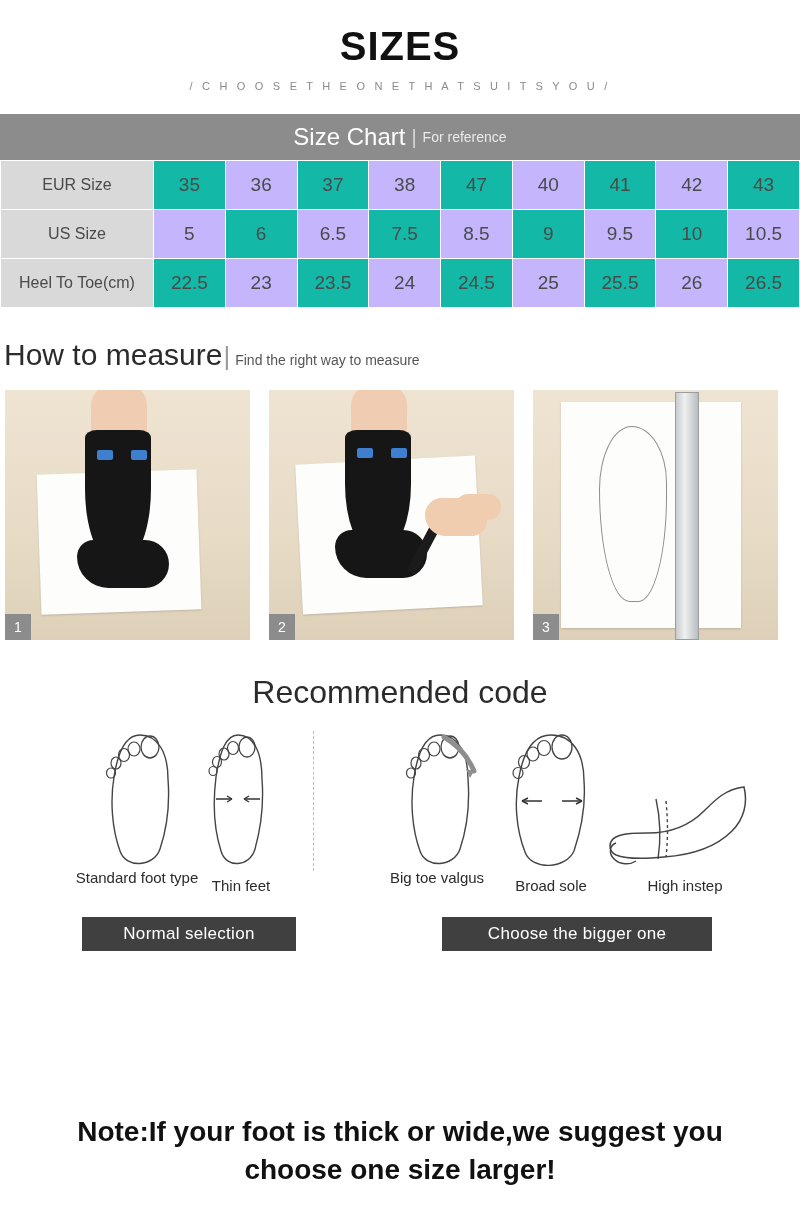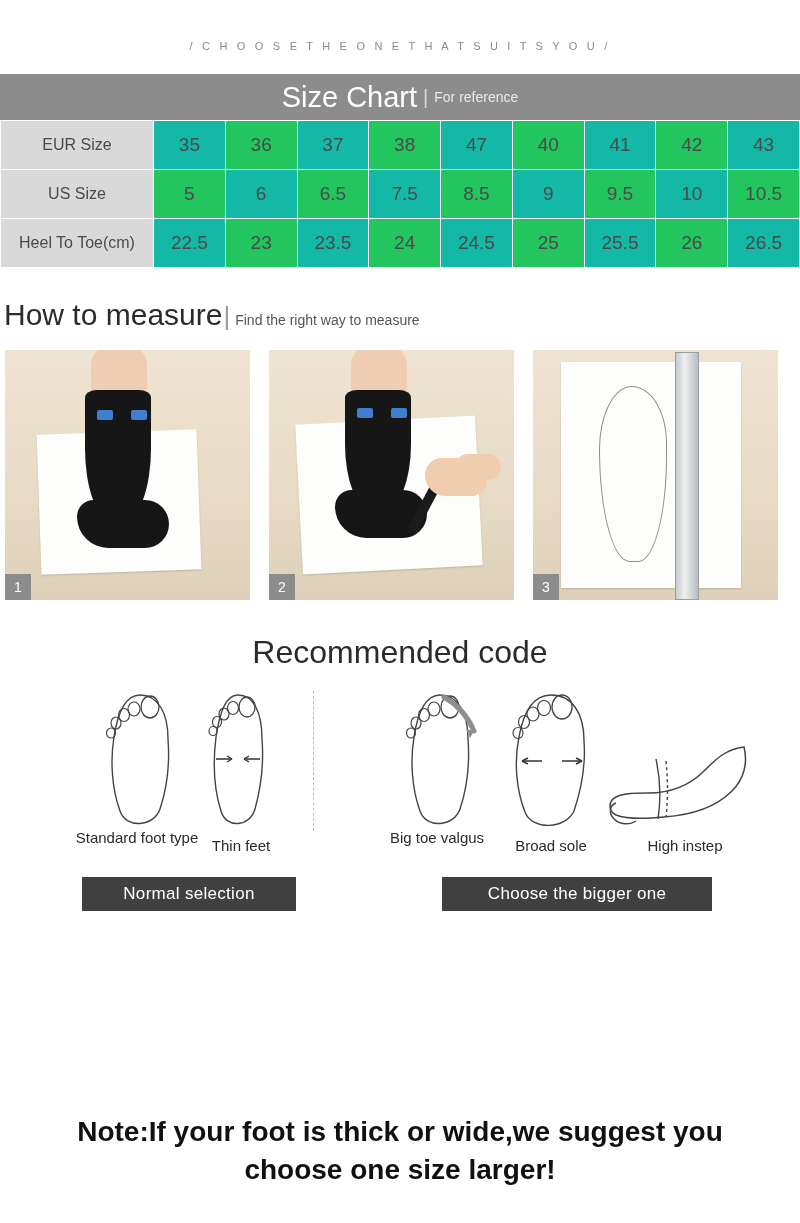--- a/index.html
+++ b/index.html
@@ -54,40 +54,40 @@
   }
   .chart-head {
     background: #8c8c8c;
     color: #ffffff;
     height: 46px;
     display: flex;
     align-items: center;
     justify-content: center;
   }
   .chart-head .main {
-    font-size: 29px;
+    font-size: 24px;
     color: #ffffff;
   }
   .chart-head .divider {
     margin: 0 6px;
     color: #d8d8d8;
     font-size: 20px;
   }
   .chart-head .sub {
     font-size: 14px;
     color: #eaeaea;
   }
   .row-label {
     background: #d9d9d9;
     font-size: 16px !important;
     color: #4a4a4a;
     width: 150px;
   }
   .cell-a { background: #14b8a6; }
-  .cell-b { background: #22c55e; }
+  .cell-b { background: #c4b5fd; }
 
   
   .howto {
     margin: 30px 0 0 4px;
     display: flex;
     align-items: baseline;
   }
   .howto .h-main {
     font-size: 30px;
     color: #2b2b2b;
@@ -227,20 +227,21 @@
     font-weight: bold;
     color: #111;
     line-height: 1.35;
     padding: 0 24px;
   }
 </style>
 </head>
 <body>
 
 <div class="header">
+  <div class="title">SIZES</div>
   <div class="subtitle">/  C H O O S E   T H E   O N E   T H A T   S U I T S   Y O U   /</div>
 </div>
 
 <div class="chart-wrap">
   <div class="chart-head">
     <span class="main">Size Chart</span>
     <span class="divider">|</span>
     <span class="sub">For reference</span>
   </div>
   <table class="size-chart">

